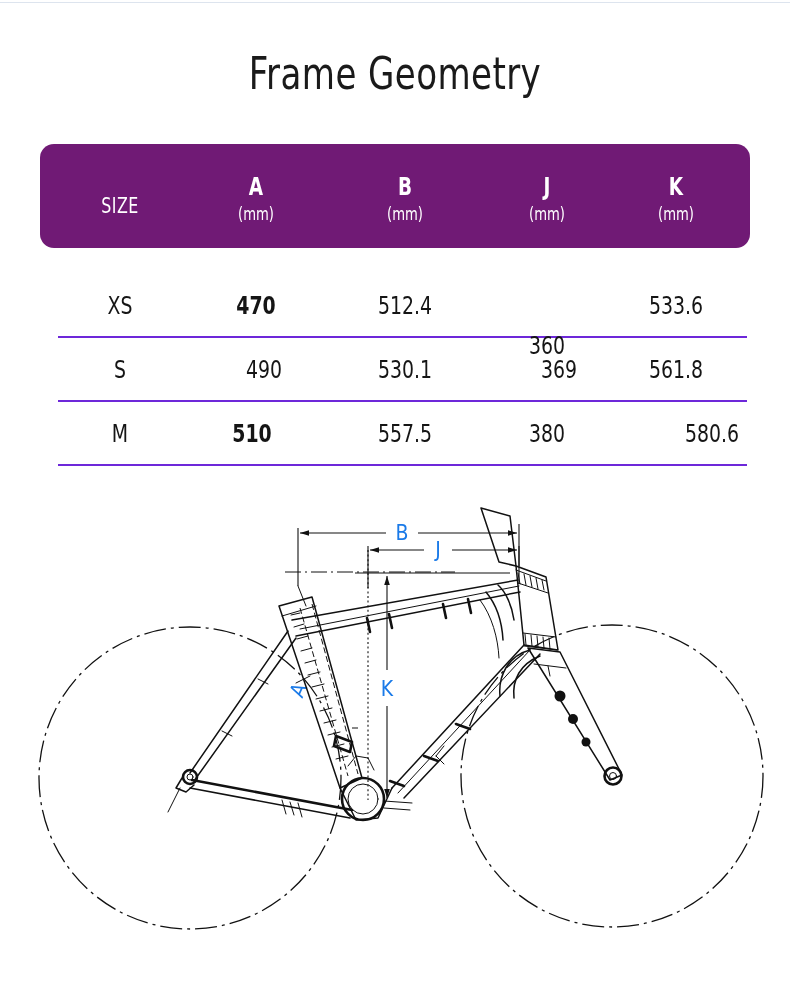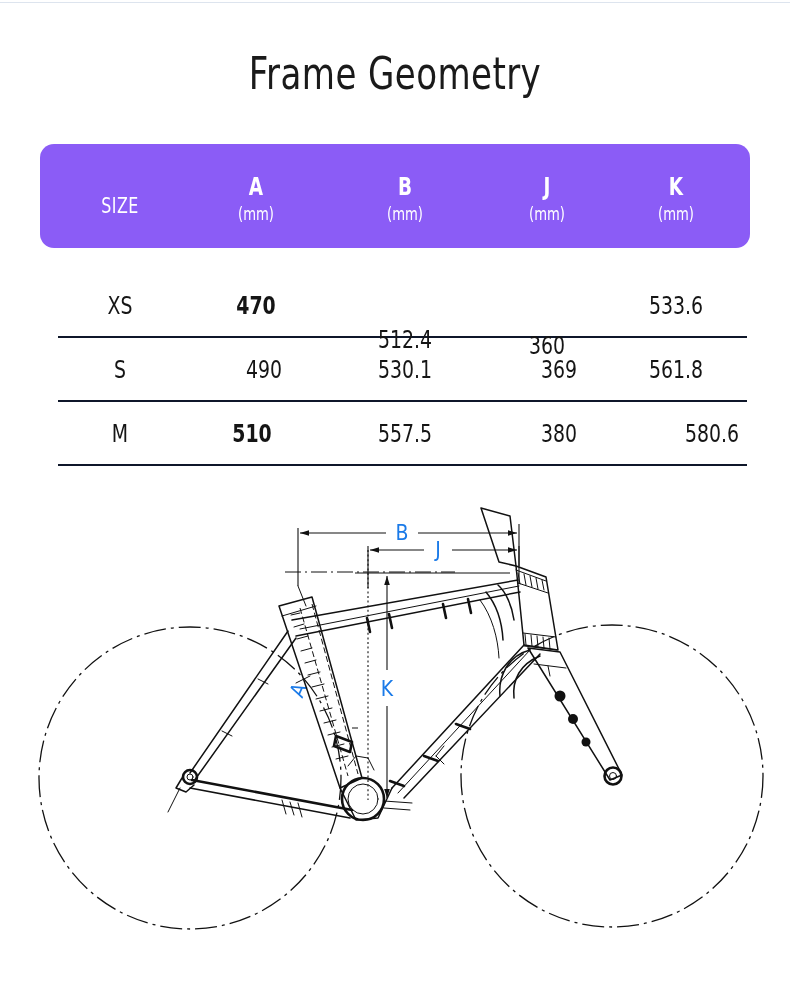--- a/index.html
+++ b/index.html
@@ -40,21 +40,21 @@
     transform: scaleX(0.86);
   }
 
   
   .geo-table {
     position: absolute;
     left: 40px; top: 144px;
     width: 710px;
   }
   .geo-head {
-    background: #8b5cf6;
+    background: #701a75;
     border-radius: 14px;
     height: 104px;
     position: relative;
   }
   .geo-head .cell,
   .geo-row .cell {
     position: absolute;
     text-align: center;
     transform: translateX(-50%);
     white-space: nowrap;
@@ -85,21 +85,21 @@
     letter-spacing: 0.5px;
     font-family: "DejaVu Sans Condensed", "Liberation Sans Narrow", "Liberation Sans", sans-serif;
     transform: scaleX(0.84);
     display: block;
   }
 
   .geo-body { position: relative; }
   .geo-row {
     position: relative;
     height: 64px;
-    border-bottom: 2px solid #0f172a;
+    border-bottom: 2px solid #6d28d9;
   }
   .geo-row .cell {
     top: 50%;
     transform: translate(-50%, -50%);
     font-size: 25px;
     font-weight: 400;
     color: #151515;
     font-family: "DejaVu Sans Condensed", "Liberation Sans Narrow", "Liberation Sans", sans-serif;
   }
   .geo-row .cell > span {
@@ -148,38 +148,38 @@
       <span class="hd-label">K</span>
       <span class="hd-unit">(mm)</span>
     </div>
   </div>
 
   <div class="geo-body" style="margin-top:26px; margin-left:18px; width:689px;">
 
     <div class="geo-row">
       <div class="cell" style="left:62px;"><span>XS</span></div>
       <div class="cell" style="left:198px;font-weight:bold;"><span>470</span></div>
-      <div class="cell" style="left:347px;margin-top:34px;"><span>512.4</span></div>
+      <div class="cell" style="left:347px;"><span>512.4</span></div>
       <div class="cell" style="left:489px;margin-top:40px;"><span>360</span></div>
       <div class="cell" style="left:618px;"><span>533.6</span></div>
     </div>
 
     <div class="geo-row">
       <div class="cell" style="left:62px;"><span>S</span></div>
       <div class="cell" style="left:198px;margin-left:8px;"><span>490</span></div>
       <div class="cell" style="left:347px;"><span>530.1</span></div>
       <div class="cell" style="left:501px;"><span>369</span></div>
       <div class="cell" style="left:618px;"><span>561.8</span></div>
     </div>
 
     <div class="geo-row">
       <div class="cell" style="left:62px;"><span>M</span></div>
       <div class="cell" style="left:194px;font-weight:bold;"><span>510</span></div>
       <div class="cell" style="left:347px;"><span>557.5</span></div>
-      <div class="cell" style="left:489px;margin-left:12px;"><span>380</span></div>
+      <div class="cell" style="left:489px;"><span>380</span></div>
       <div class="cell" style="left:654px;text-decoration:underline;"><span>580.6</span></div>
     </div>
 
   </div>
 </div>
 
 <div class="diagram">
 <svg width="790" height="460" viewBox="0 0 790 460" xmlns="http://www.w3.org/2000/svg">
 
   <defs>

